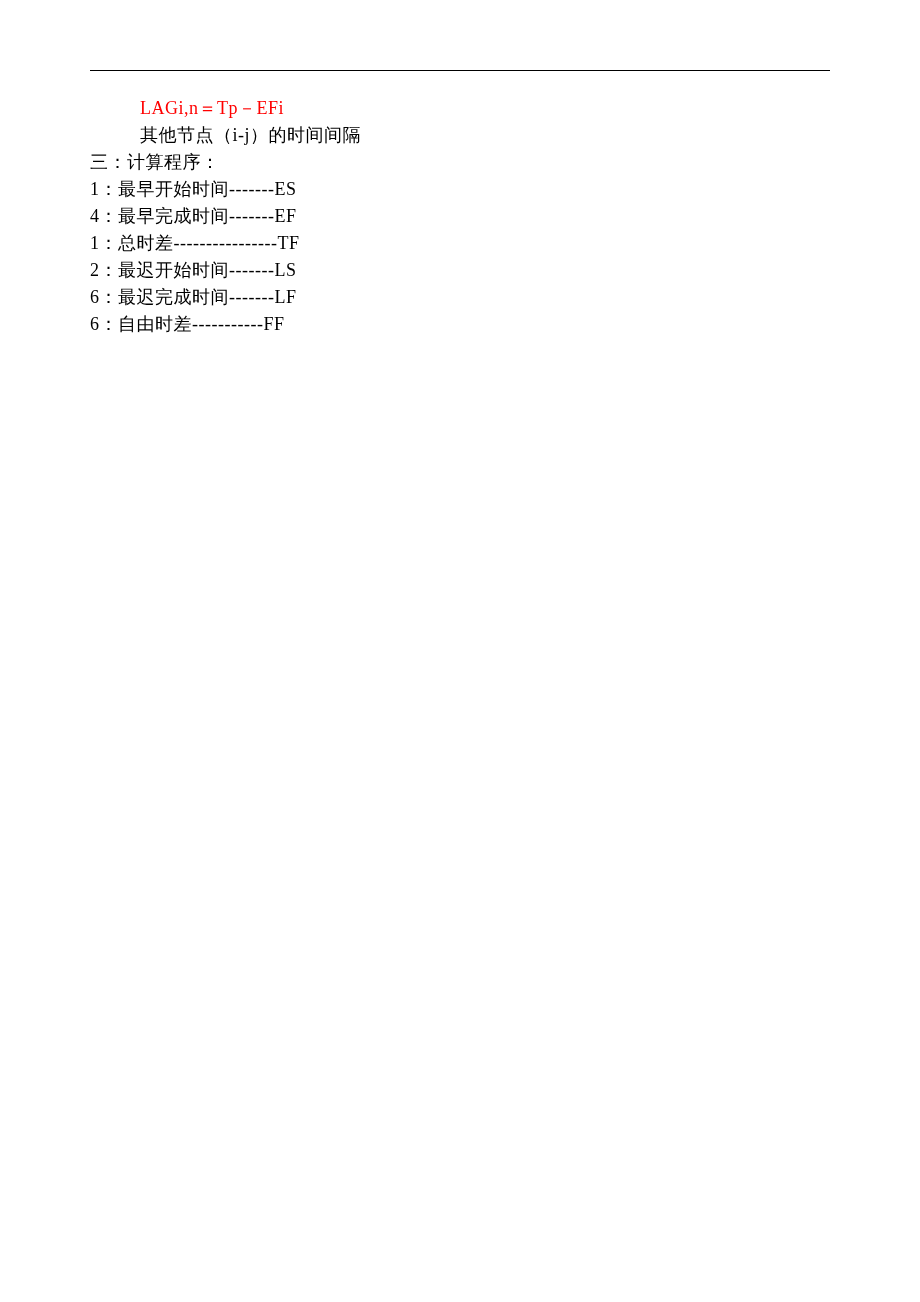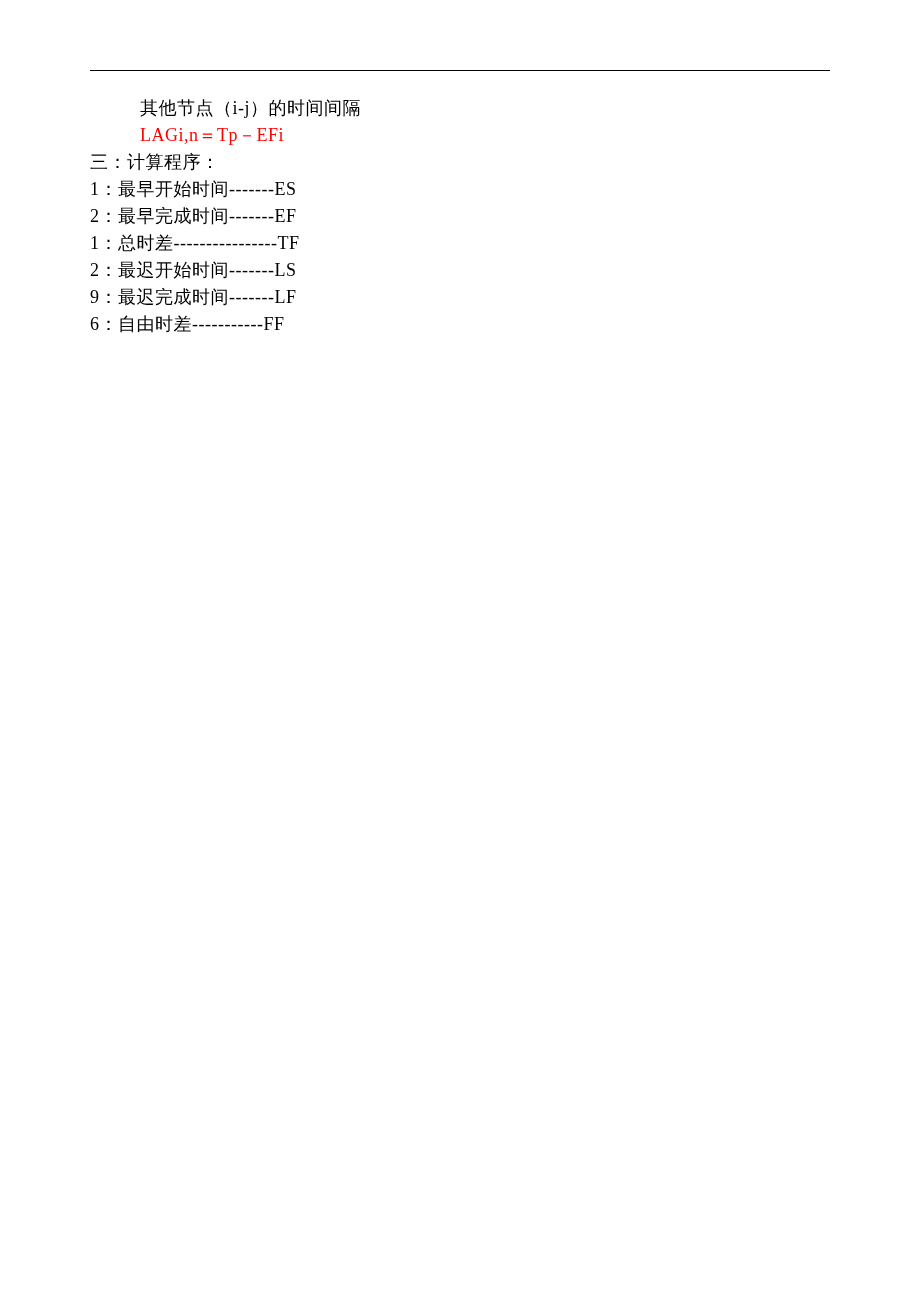--- a/index.html
+++ b/index.html
@@ -26,22 +26,22 @@
   .indent1 { padding-left: 50px; }
   .indent0 { padding-left: 0; font-family: Liberation Serif, serif; }
   .red { color: #ff0000; }
 </style>
 </head>
 <body>
 
 <div class="page">
   <div class="hr"></div>
 
+  <div class="line indent1 red">LAGi,n＝Tp－EFi</div>
   <div class="line indent1">其他节点（i-j）的时间间隔</div>
-  <div class="line indent1 red">LAGi,n＝Tp－EFi</div>
   <div class="line indent0">三：计算程序：</div>
   <div class="line indent0">1：最早开始时间-------ES</div>
-  <div class="line indent0">2：最早完成时间-------EF</div>
+  <div class="line indent0">4：最早完成时间-------EF</div>
   <div class="line indent0">1：总时差----------------TF</div>
   <div class="line indent0">2：最迟开始时间-------LS</div>
-  <div class="line indent0">9：最迟完成时间-------LF</div>
+  <div class="line indent0">6：最迟完成时间-------LF</div>
   <div class="line indent0">6：自由时差-----------FF</div>
 </div>
 
 </body></html>

